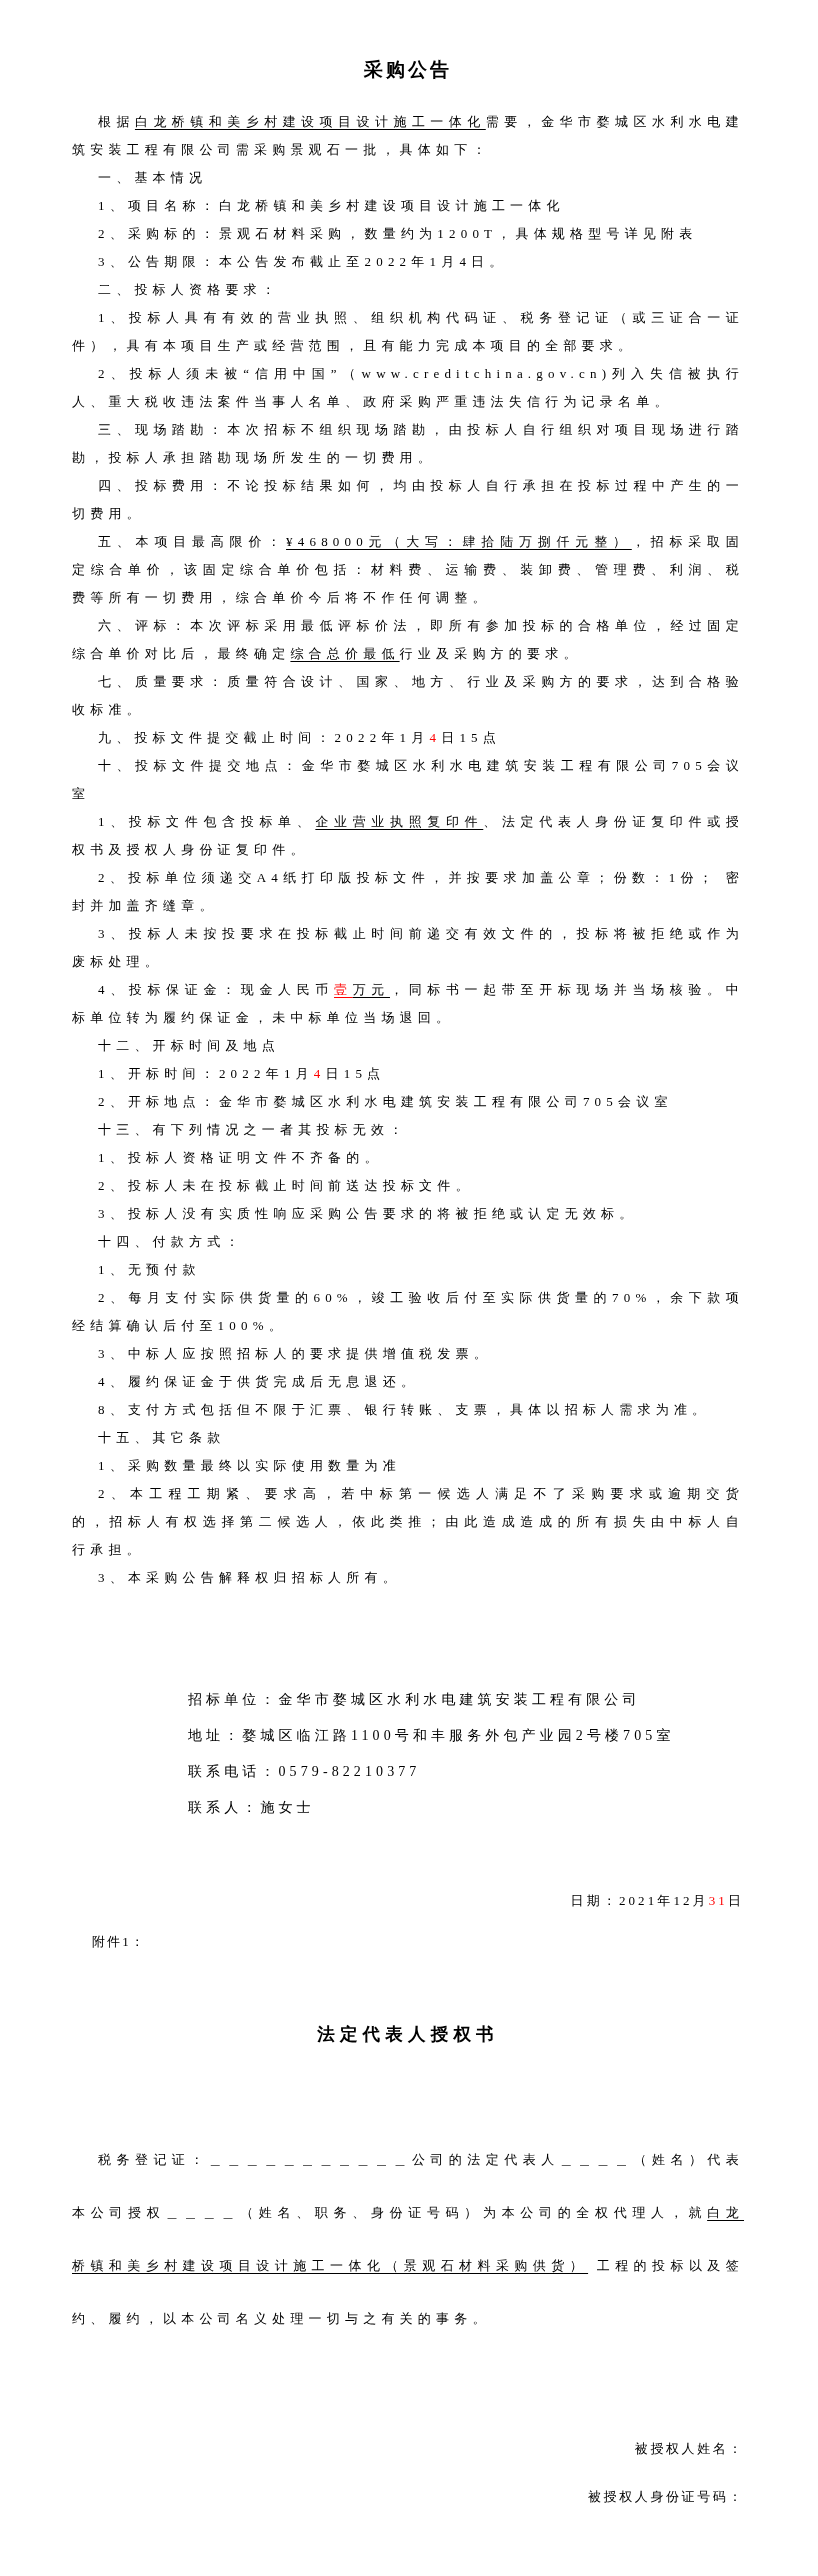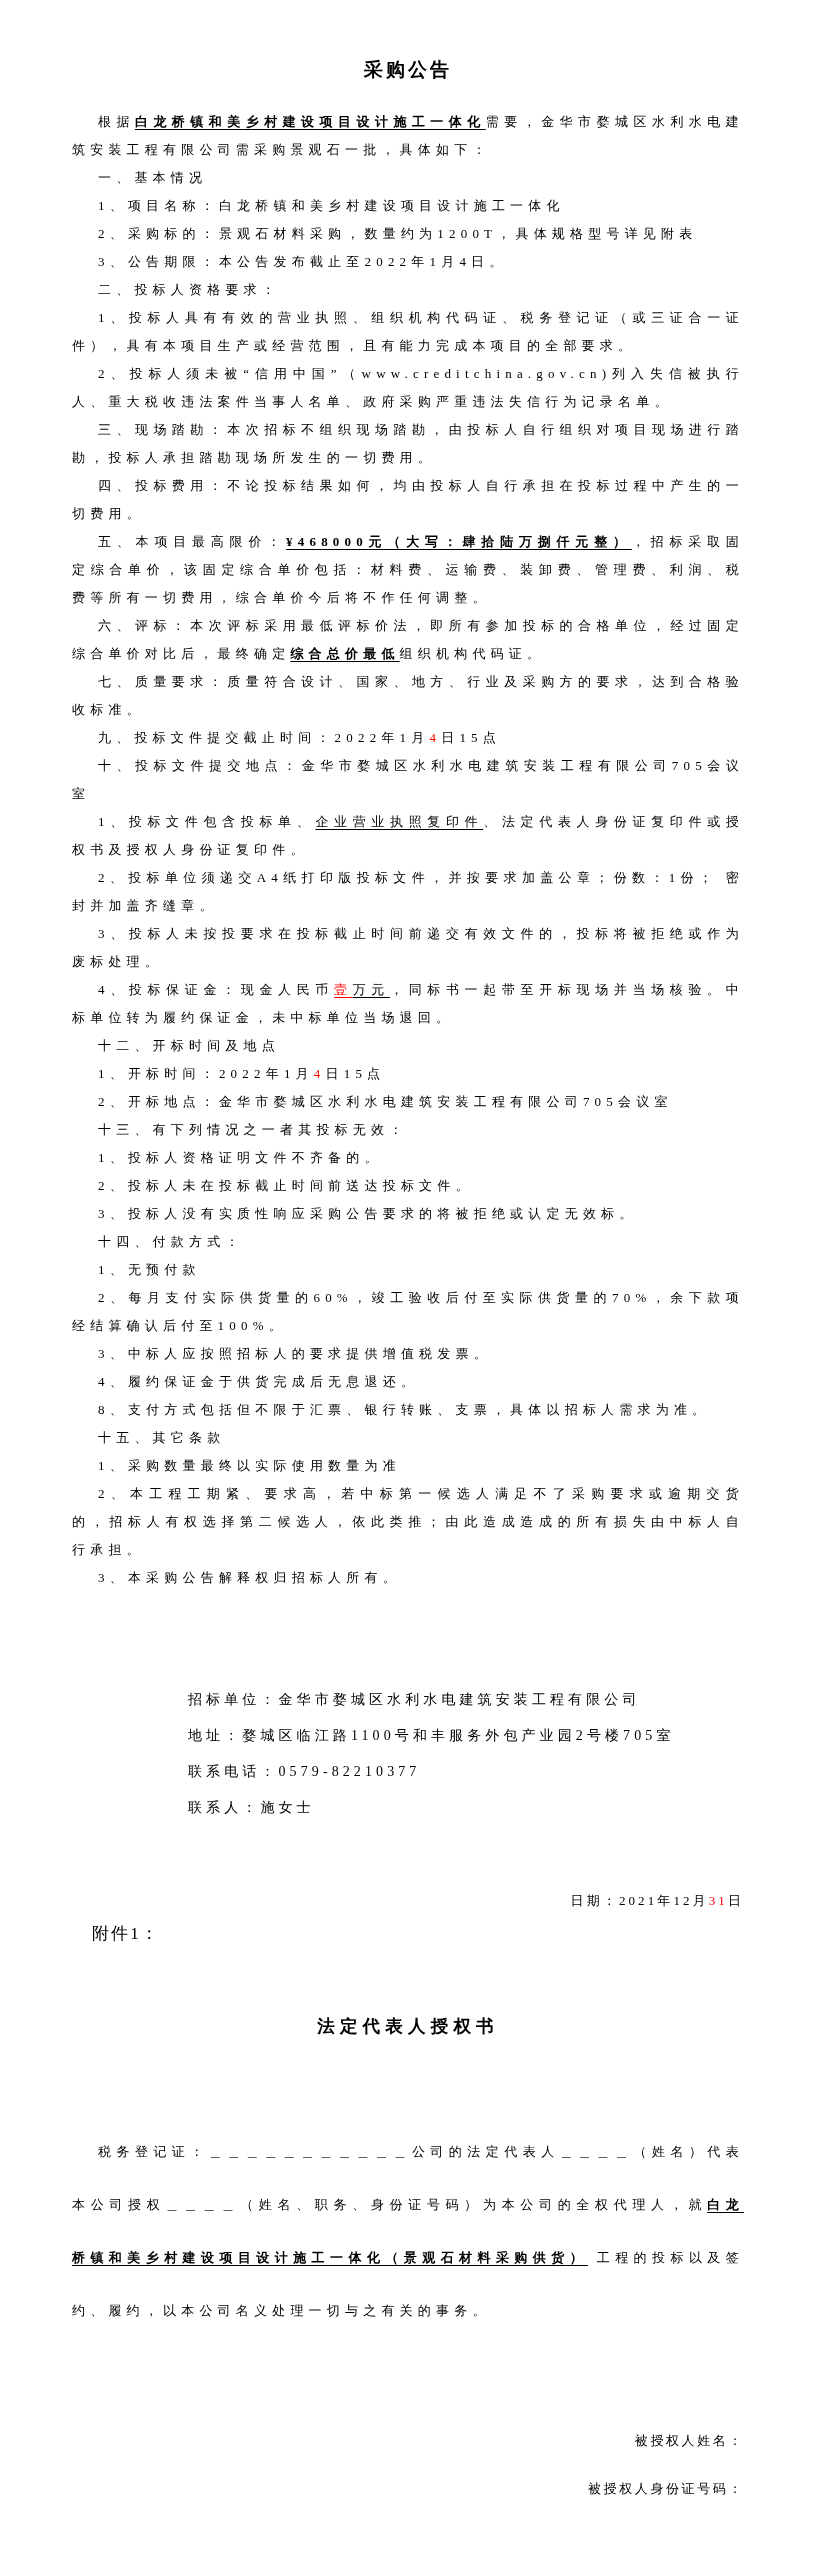--- a/index.html
+++ b/index.html
@@ -15,28 +15,28 @@
   .doc-title{
     font-size:19px;
     font-weight:bold;
     text-align:center;
     letter-spacing:3.1px;
     line-height:27px;
   }
   .body-block{margin-top:25px;font-size:13px;letter-spacing:5.2px;}
   .para{line-height:28px;text-align:justify;}
   .para.indent{text-indent:2em;}
-  .seg-bu{font-weight:bold;text-decoration:underline;text-underline-offset:3.1px;}
+  .seg-bu{font-weight:normal;text-decoration:underline;text-underline-offset:3.1px;}
   .seg-u{text-decoration:underline;text-underline-offset:3.1px;}
   .seg-r{color:#ff0000;}
   .seg-ru{color:#ff0000;text-decoration:underline;text-underline-offset:3.1px;}
   .contact-block{margin-top:90px;padding-left:116px;font-size:14px;letter-spacing:4.1px;}
   .contact-block .line{line-height:36px;}
   .date-line{margin-top:59px;text-align:right;font-size:13px;letter-spacing:3.1px;line-height:31px;}
-  .att-label{margin-top:4px;font-size:17px;letter-spacing:2.1px;line-height:28px;padding-left:20px;}
+  .att-label{margin-top:12px;font-size:13px;letter-spacing:2.1px;line-height:28px;padding-left:20px;}
   .att-title{margin-top:65px;font-size:17.5px;font-weight:bold;text-align:center;letter-spacing:5.2px;line-height:27px;}
   .auth-body{margin-top:85px;font-size:13px;letter-spacing:5.2px;}
   .auth-body .para{line-height:53px;}
   .fields{font-size:13px;letter-spacing:2.6px;}
   .field{line-height:17.5px;text-align:right;}
   .field:nth-child(1){margin-top:95px;}
   .field:nth-child(2){margin-top:30px;}
   .field:nth-child(3){margin-top:29px;}
   .field:nth-child(4){margin-top:47px;}
   .field:nth-child(5){margin-top:53px;}
@@ -54,21 +54,21 @@
         <div class="para indent"><span>一、基本情况</span></div>
         <div class="para indent"><span>1、项目名称：白龙桥镇和美乡村建设项目设计施工一体化</span></div>
         <div class="para indent"><span>2、采购标的：景观石材料采购，数量约为1200T，具体规格型号详见附表</span></div>
         <div class="para indent"><span>3、公告期限：本公告发布截止至2022年1月4日。</span></div>
         <div class="para indent"><span>二、投标人资格要求：</span></div>
         <div class="para indent"><span>1、投标人具有有效的营业执照、组织机构代码证、税务登记证（或三证合一证件），具有本项目生产或经营范围，且有能力完成本项目的全部要求。</span></div>
         <div class="para indent"><span>2、投标人须未被“信用中国”（www.creditchina.gov.cn)列入失信被执行人、重大税收违法案件当事人名单、政府采购严重违法失信行为记录名单。</span></div>
         <div class="para indent"><span>三、现场踏勘：本次招标不组织现场踏勘，由投标人自行组织对项目现场进行踏勘，投标人承担踏勘现场所发生的一切费用。</span></div>
         <div class="para indent"><span>四、投标费用：不论投标结果如何，均由投标人自行承担在投标过程中产生的一切费用。</span></div>
         <div class="para indent"><span>五、本项目最高限价：</span><span class="seg-bu">¥468000元（大写：肆拾陆万捌仟元整）</span><span>，招标采取固定综合单价，该固定综合单价包括：材料费、运输费、装卸费、管理费、利润、税费等所有一切费用，综合单价今后将不作任何调整。</span></div>
-        <div class="para indent"><span>六、评标：本次评标采用最低评标价法，即所有参加投标的合格单位，经过固定综合单价对比后，最终确定</span><span class="seg-bu">综合总价最低</span><span>组织机构代码证。</span></div>
+        <div class="para indent"><span>六、评标：本次评标采用最低评标价法，即所有参加投标的合格单位，经过固定综合单价对比后，最终确定</span><span class="seg-bu">综合总价最低</span><span>行业及采购方的要求。</span></div>
         <div class="para indent"><span>七、质量要求：质量符合设计、国家、地方、行业及采购方的要求，达到合格验收标准。</span></div>
         <div class="para indent"><span>九、投标文件提交截止时间：2022年1月</span><span class="seg-r">4</span><span>日15点</span></div>
         <div class="para indent"><span>十、投标文件提交地点：金华市婺城区水利水电建筑安装工程有限公司705会议室</span></div>
         <div class="para indent"><span>1、投标文件包含投标单、</span><span class="seg-u">企业营业执照复印件</span><span>、法定代表人身份证复印件或授权书及授权人身份证复印件。</span></div>
         <div class="para indent"><span>2、投标单位须递交A4纸打印版投标文件，并按要求加盖公章；份数：1份； 密封并加盖齐缝章。</span></div>
         <div class="para indent"><span>3、投标人未按投要求在投标截止时间前递交有效文件的，投标将被拒绝或作为废标处理。</span></div>
         <div class="para indent"><span>4、投标保证金：现金人民币</span><span class="seg-ru">壹</span><span class="seg-u">万元</span><span>，同标书一起带至开标现场并当场核验。中标单位转为履约保证金，未中标单位当场退回。</span></div>
         <div class="para indent"><span>十二、开标时间及地点</span></div>
         <div class="para indent"><span>1、开标时间：2022年1月</span><span class="seg-r">4</span><span>日15点</span></div>
         <div class="para indent"><span>2、开标地点：金华市婺城区水利水电建筑安装工程有限公司705会议室</span></div>

